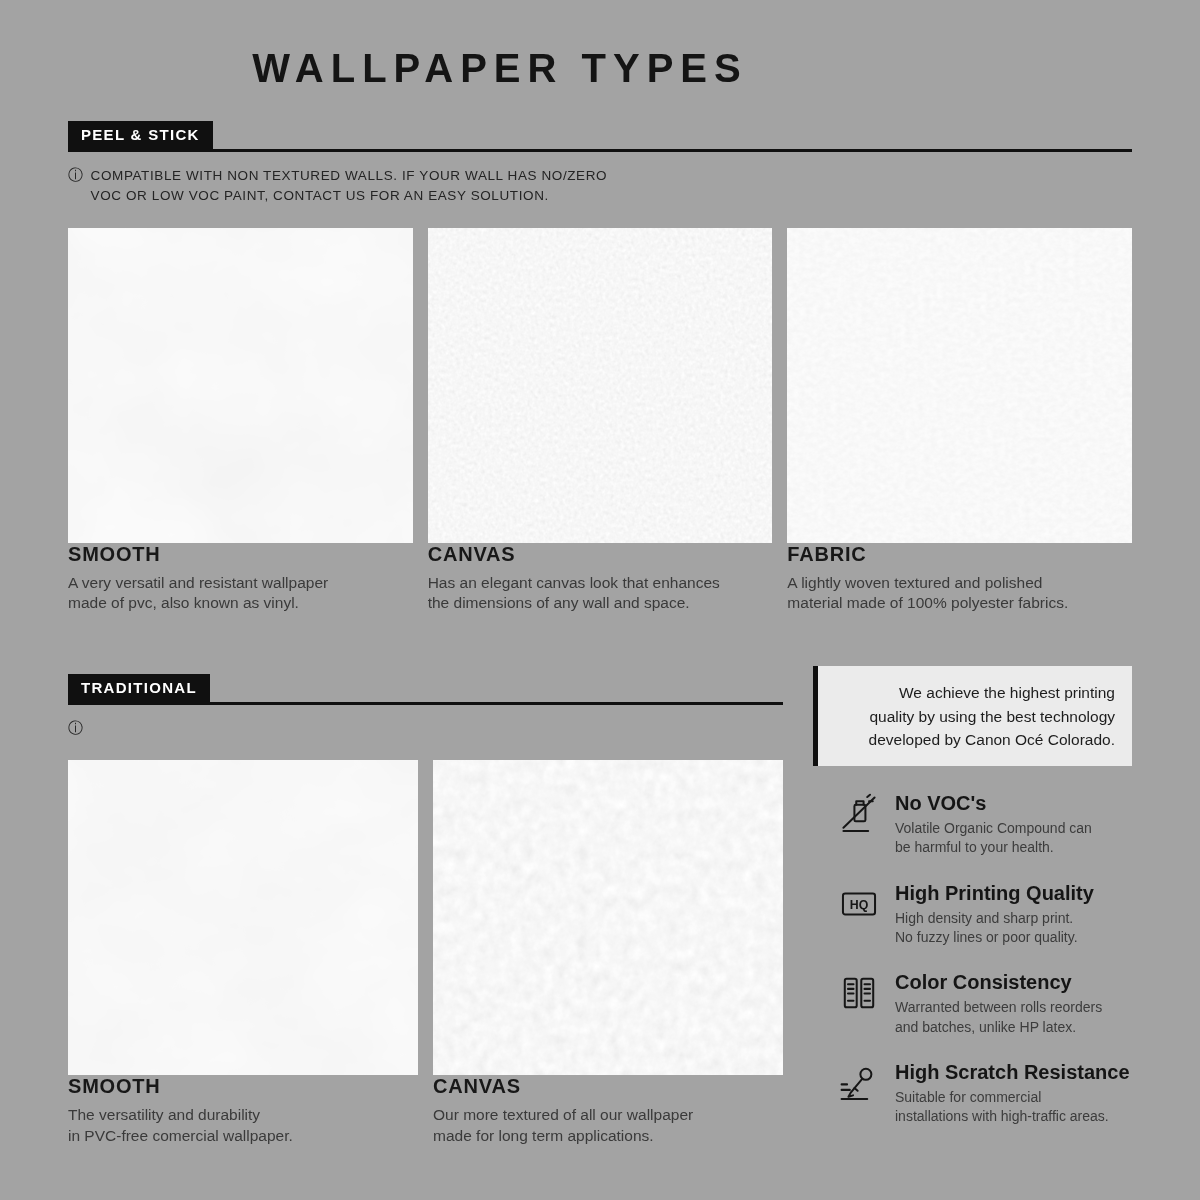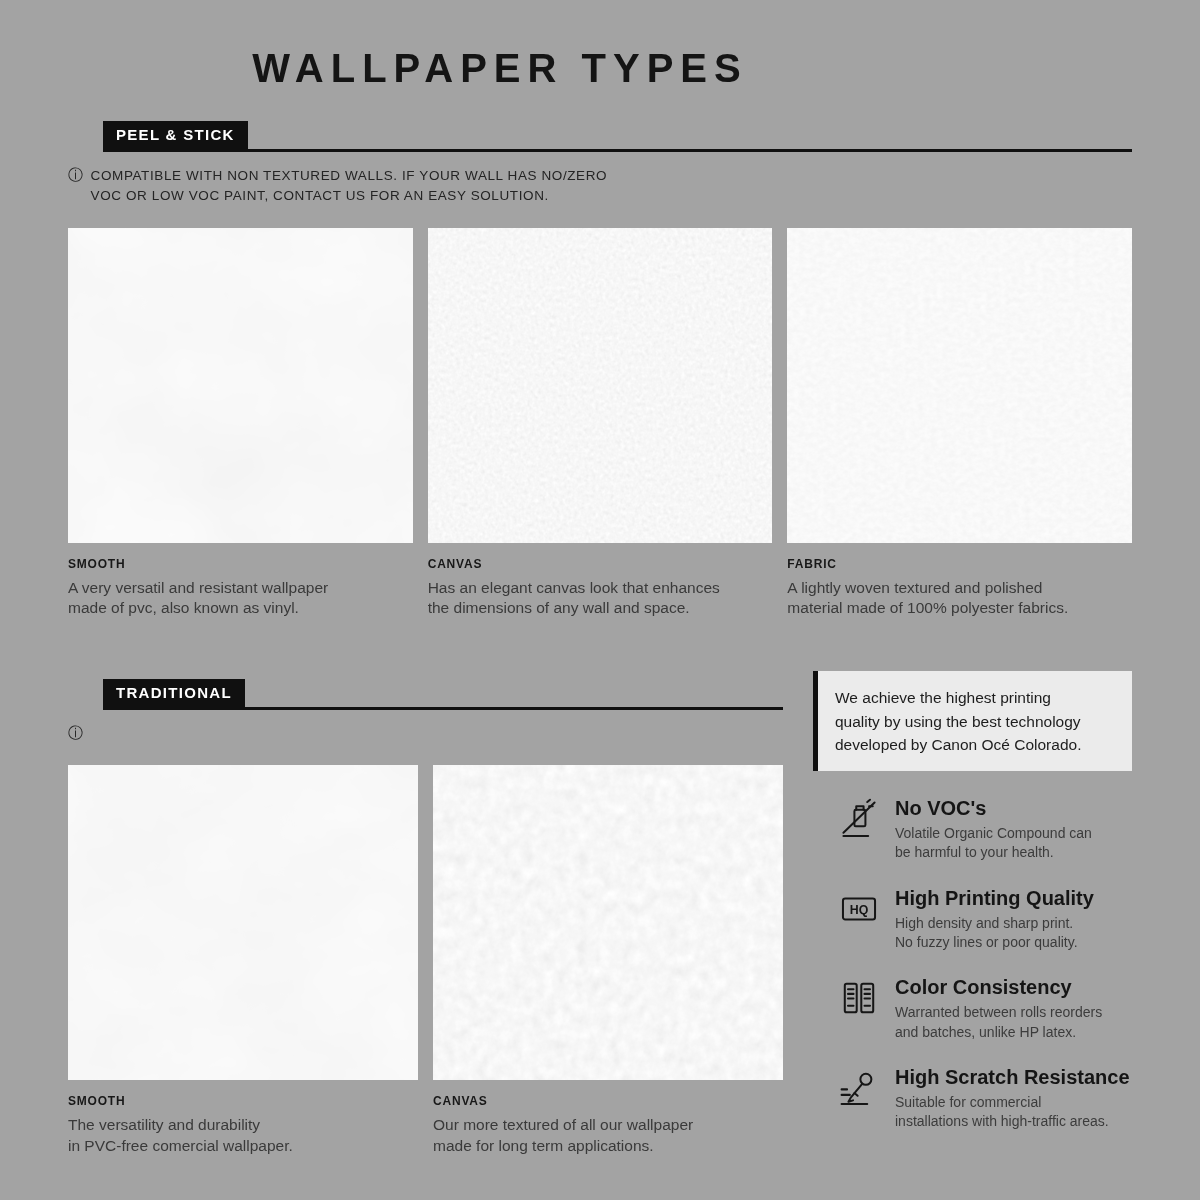--- a/index.html
+++ b/index.html
@@ -7,45 +7,45 @@
   .page {
     width:1200px; height:1200px; padding:0 68px; overflow:hidden;
     background:#a3a3a3; position:relative;
     font-family:"Liberation Sans", sans-serif; color:#1b1b1b;
   }
   .title {
     margin-top:46px; text-align:center; font-size:40px; font-weight:600;
     letter-spacing:7px; color:#141414; position:relative; left:-100px;
     white-space:nowrap;
   }
-  .label-row { margin-top:30px; border-bottom:3px solid #101010; line-height:0;margin-left:35px; }
+  .label-row { margin-top:30px; border-bottom:3px solid #101010; line-height:0; }
   .chip {
     display:inline-block; background:#101010; color:#fff; font-size:15px;
     font-weight:700; letter-spacing:1.3px; padding:5px 13px 5px; line-height:1.2;
     vertical-align:bottom;
   }
   .note { margin-top:13px; display:flex; gap:7px; font-size:13.5px;
     letter-spacing:0.6px; color:#242424; font-weight:500; }
   .info-ic { font-size:15px; line-height:1.35; }
   .note-text { white-space:pre-line; line-height:1.5; padding-top:1px; }
 
   .cards { display:flex; gap:15px; margin-top:21px; }
   .card { flex:1 1 0; }
   .swatch { height:315px; background:#f4f4f4; overflow:hidden; }
   .swatch svg { display:block; width:100%; height:100%; }
-  .sw-name { margin-top:14px; font-size:12px; font-weight:700; letter-spacing:0.8px; color:#181818; }
+  .sw-name { font-size:20px; font-weight:700; letter-spacing:0.8px; color:#181818; }
   .sw-desc { margin-top:7px; font-size:15.5px; line-height:1.35; color:#3a3a3a; white-space:pre-line; }
 
   .bottom { display:flex; gap:30px; margin-top:30px; }
   .left-col { flex:0 0 715px; width:715px; }
   .right-col { flex:1; padding-top:22px; }
 
   .quote {
     background:#ebebeb; border-left:5px solid #0f0f0f; padding:15px 17px;
-    font-size:15.5px; line-height:1.5; color:#1d1d1d; white-space:pre-line;
+    font-size:15.5px; line-height:1.5; color:#1d1d1d; white-space:pre-line;text-align:right;
   }
   .features { margin-top:26px; display:flex; flex-direction:column; gap:24px; padding-left:24px; }
   .feature { display:flex; gap:14px; align-items:flex-start; }
   .f-icon { flex:0 0 44px; }
   .f-icon svg { width:44px; height:44px; display:block; }
   .f-icon svg .ln { fill:none; stroke:#161616; stroke-width:2.2; stroke-linecap:round; stroke-linejoin:round; }
   .f-title { font-size:20px; font-weight:700; color:#151515; }
   .f-desc { margin-top:4px; font-size:14px; line-height:1.38; color:#3c3c3c; white-space:pre-line; }
 
   .defs-svg { position:absolute; width:0; height:0; }

